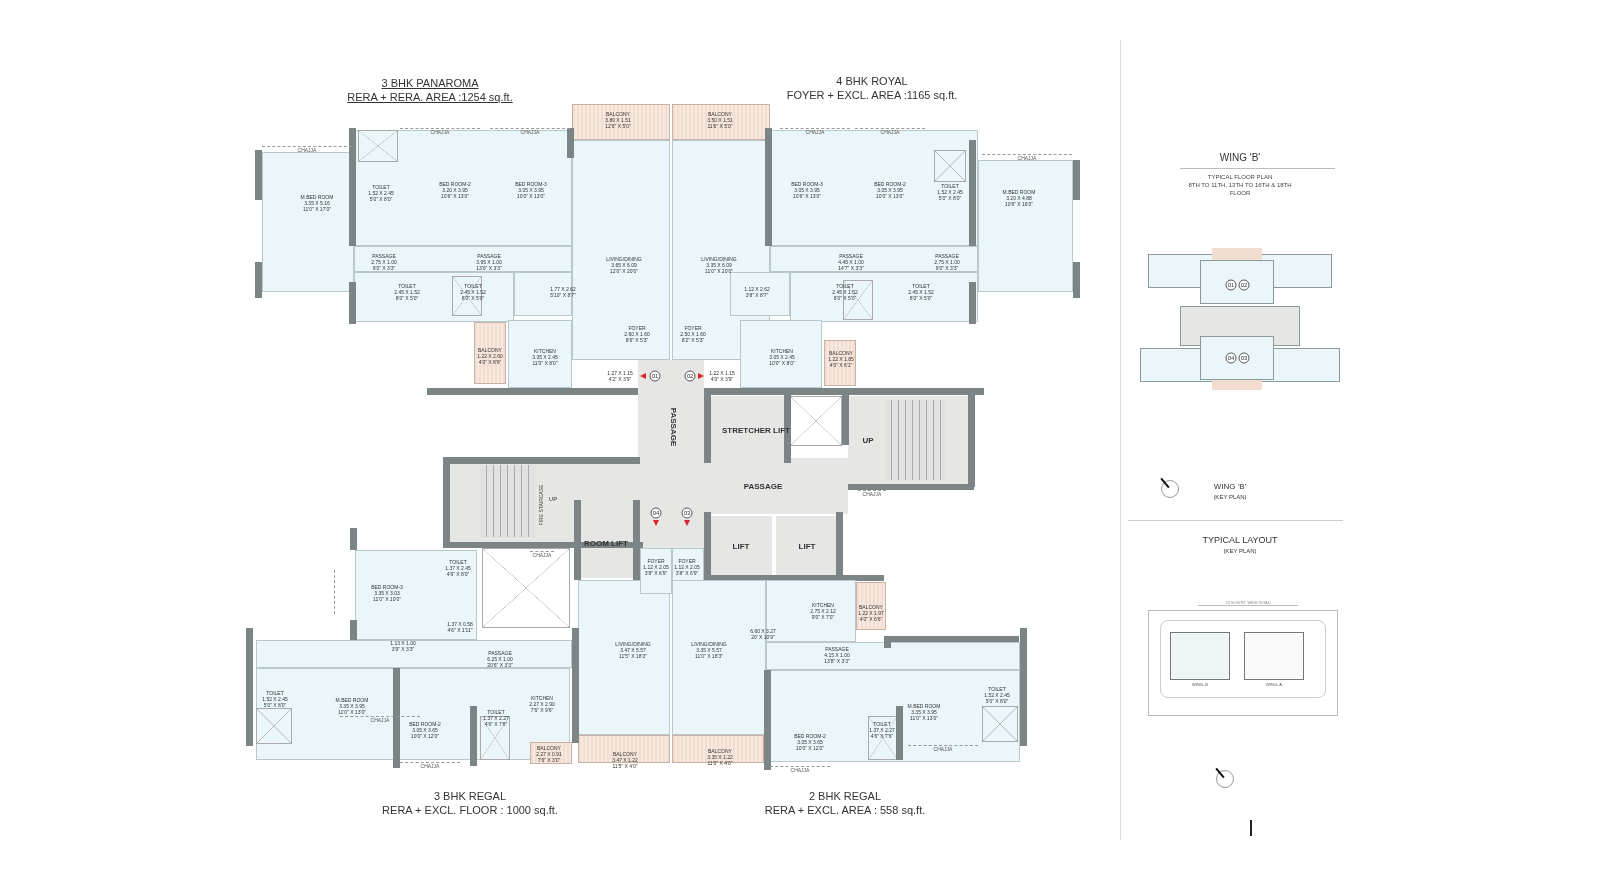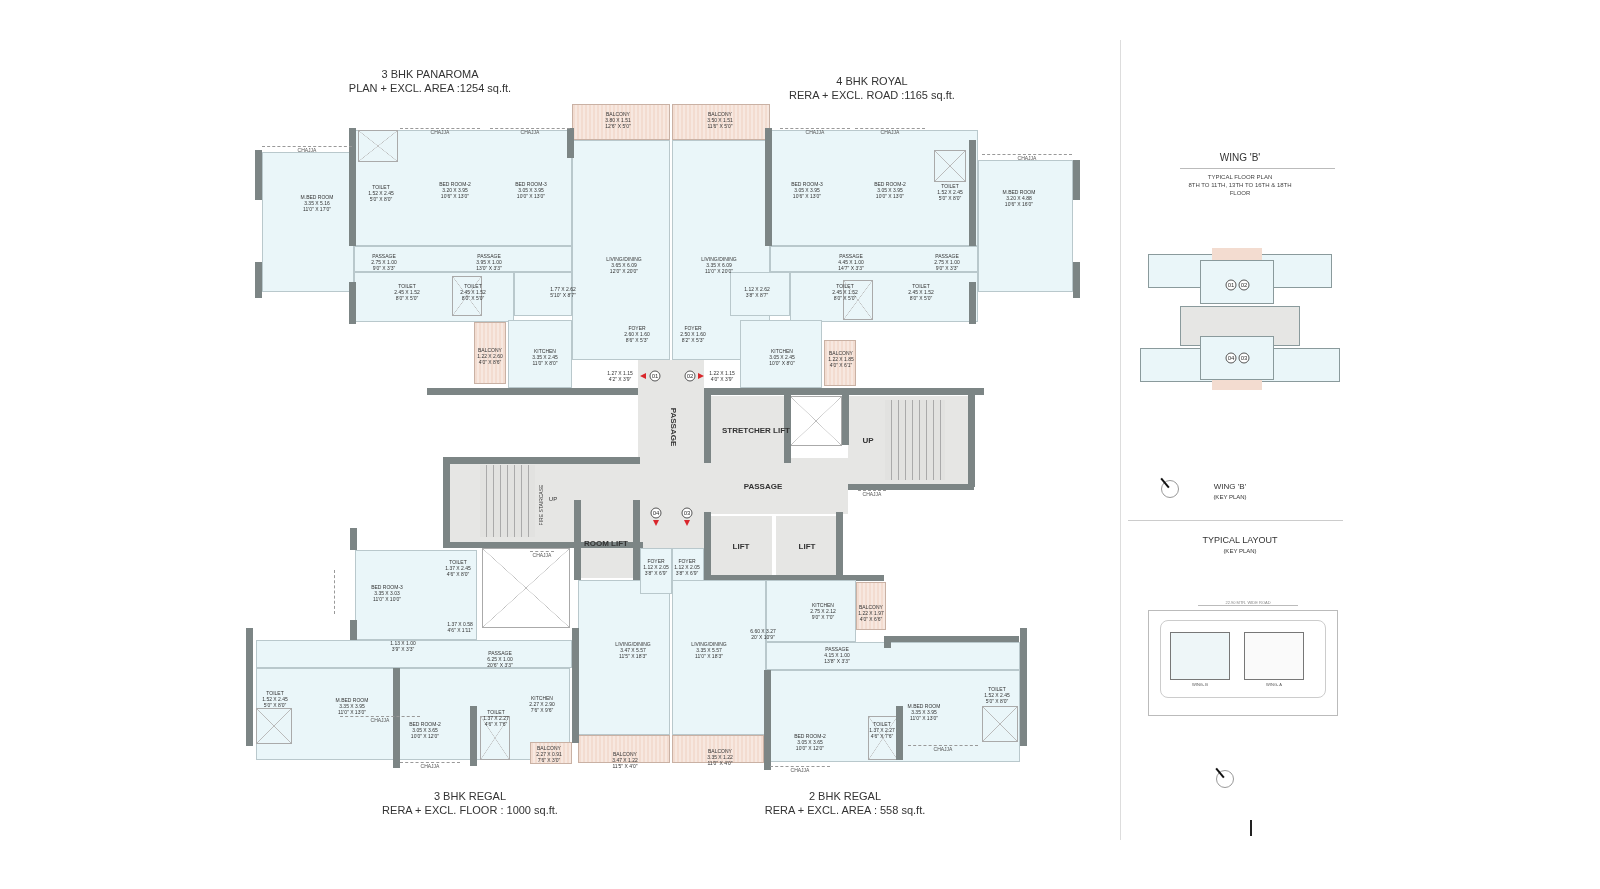--- a/index.html
+++ b/index.html
@@ -25,27 +25,27 @@
   .sidebar-divider { position: absolute; background: #ddd; }
   .north { position: absolute; width: 18px; height: 18px; border: 1px solid #999; border-radius: 50%; }
   .north::after { content: ""; position: absolute; width: 2px; height: 12px; background: #111; left: 2px; top: -4px; transform: rotate(-40deg); }
   .mini { position: absolute; background: #eaf6f9; border: 1px solid #8a9a9c; }
 </style>
 </head>
 <body>
 
 <div>
 
-  <div class="abs title" style="left:330px;top:67px;width:200px;">
+  <div class="abs title" style="left:330px;top:76px;width:200px;text-decoration:underline;">
     <div>3 BHK PANAROMA</div>
-    <div>PLAN + EXCL. AREA :1254 sq.ft.</div>
+    <div>RERA + RERA. AREA :1254 sq.ft.</div>
   </div>
   <div class="abs title" style="left:772px;top:74px;width:200px;">
     <div>4 BHK ROYAL</div>
-    <div>RERA + EXCL. ROAD :1165 sq.ft.</div>
+    <div>FOYER + EXCL. AREA :1165 sq.ft.</div>
   </div>
   <div class="abs title" style="left:370px;top:789px;width:200px;">
     <div>3 BHK REGAL</div>
     <div>RERA + EXCL. FLOOR : 1000 sq.ft.</div>
   </div>
   <div class="abs title" style="left:745px;top:789px;width:200px;">
     <div>2 BHK REGAL</div>
     <div>RERA + EXCL. AREA : 558 sq.ft.</div>
   </div>
 

